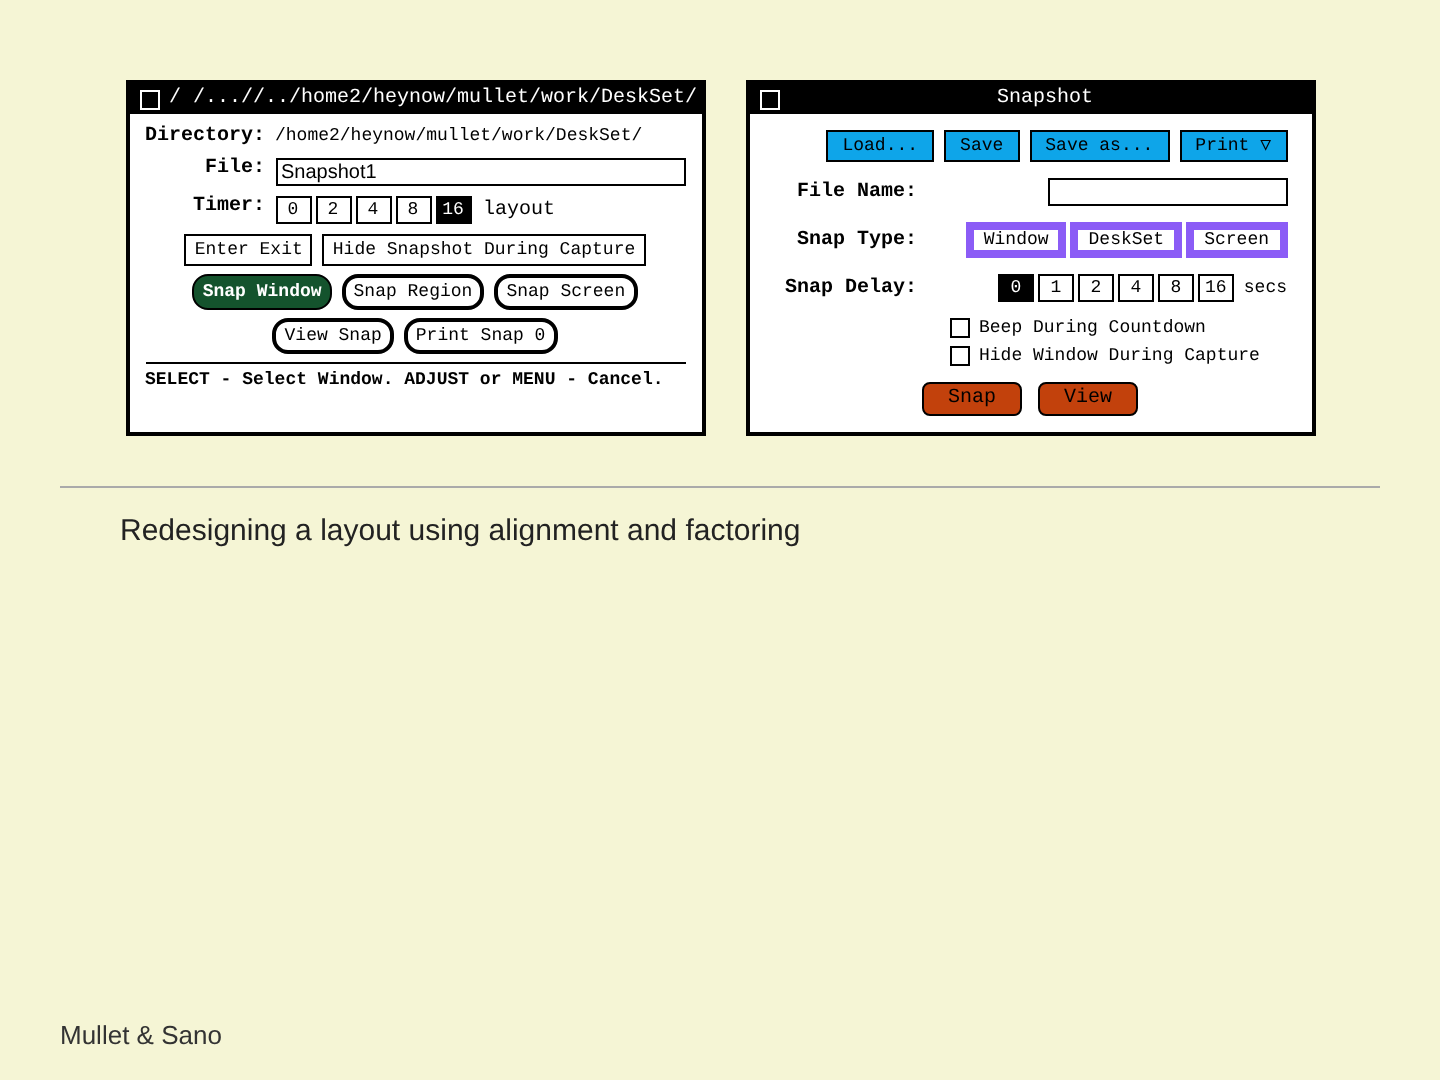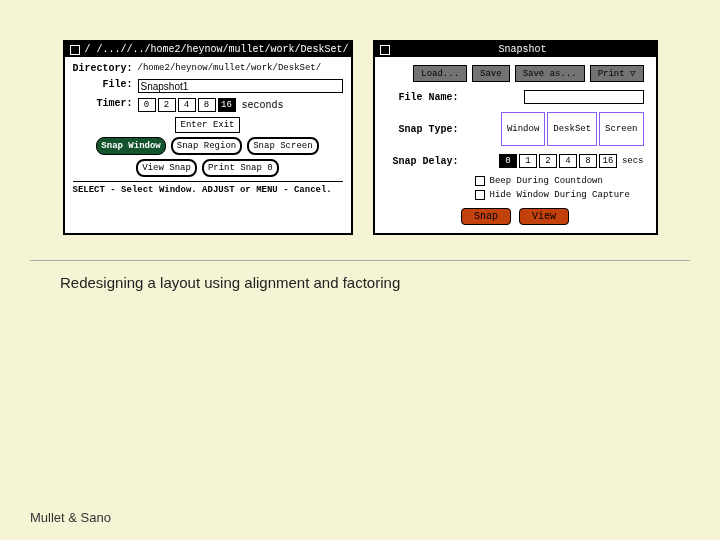--- a/index.html
+++ b/index.html
@@ -194,23 +194,23 @@
       padding: 0 2px;
       background: #fff;
     }
 
     .snap-type-row {
       display: flex;
       gap: 2px;
     }
 
     .snap-type-btn {
-      border: 1px solid #8b5cf6;
-      background: #fff;
-      padding: 11px 5px;
+      border: 4px solid #8b5cf6;
+      background: #fff;
+      padding: 0 5px;
       font-size: 9px;
       cursor: pointer;
       font-family: 'Courier New', Courier, monospace;
     }
 
     .snap-delay-row {
       display: flex;
       align-items: center;
       gap: 2px;
     }
@@ -275,21 +275,21 @@
 
     .new-header-row {
       display: flex;
       gap: 5px;
       justify-content: flex-end;
       margin-bottom: 8px;
     }
 
     .new-header-btn {
       border: 1px solid #000;
-      background: #737373;
+      background: #0ea5e9;
       padding: 2px 7px;
       font-size: 9px;
       cursor: pointer;
       font-family: 'Courier New', Courier, monospace;
     }
 
     .caption {
       font-size: 15px;
       font-family: Arial, sans-serif;
       color: #222;
@@ -340,26 +340,27 @@
         </div>
 
         <div class="old-row">
           <span class="old-label">Timer:</span>
           <div class="old-timer-row">
             <div class="timer-box">0</div>
             <div class="timer-box">2</div>
             <div class="timer-box">4</div>
             <div class="timer-box">8</div>
             <div class="timer-box selected">16</div>
-            <span class="seconds-label">seconds</span>
+            <span class="seconds-label">layout</span>
           </div>
         </div>
 
         <div class="btn-row">
           <button class="old-btn">Enter Exit</button>
+          <button class="old-btn">Hide Snapshot During Capture</button>
         </div>
 
         <div class="btn-row">
           <button class="old-btn inverted">Snap Window</button>
           <button class="old-btn outlined">Snap Region</button>
           <button class="old-btn outlined">Snap Screen</button>
         </div>
 
         <div class="btn-row">
           <button class="old-btn outlined">View Snap</button>

